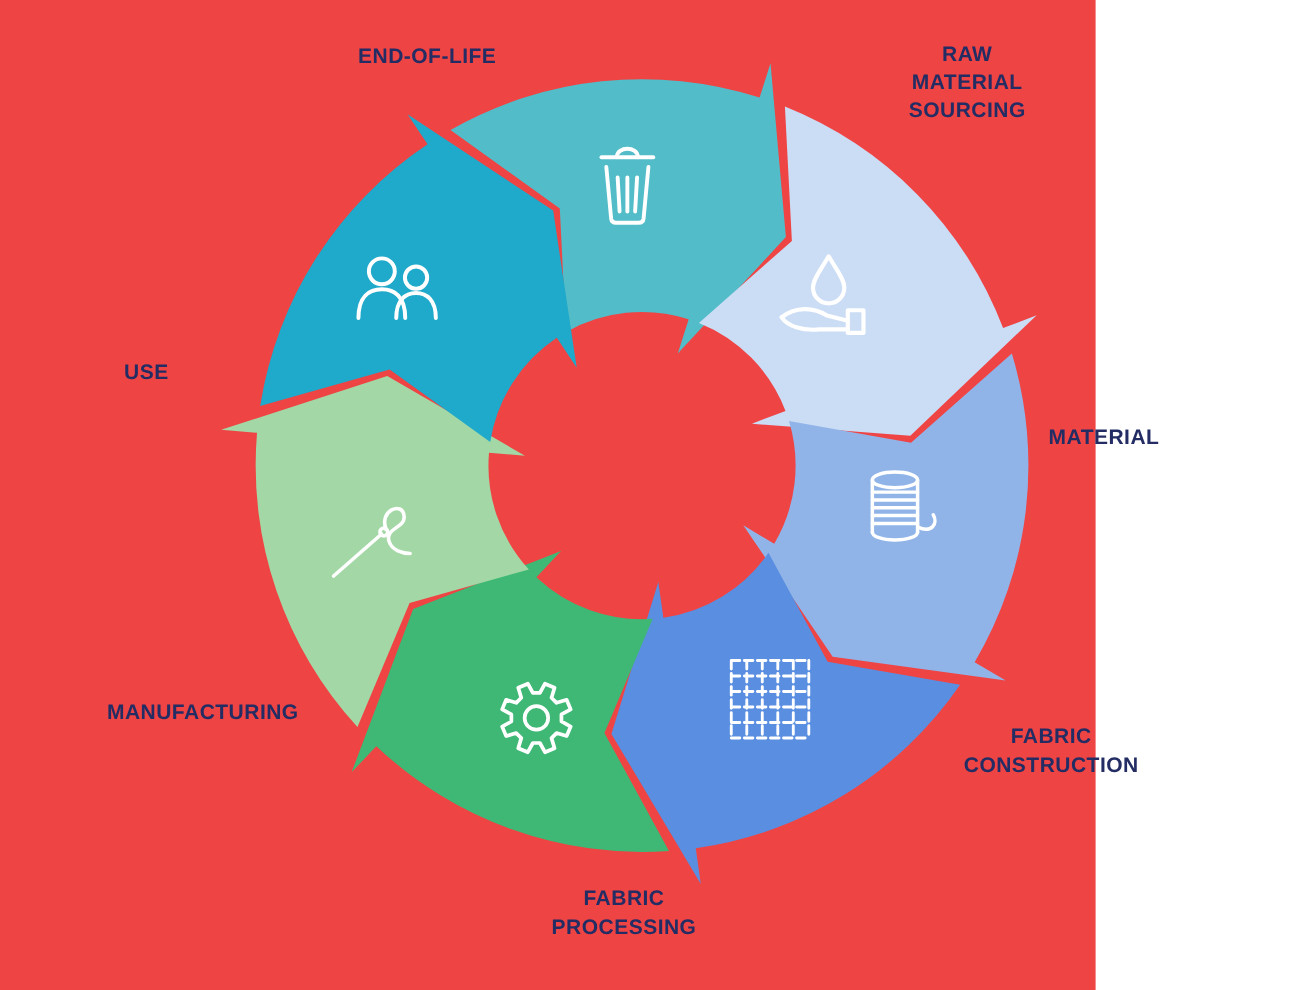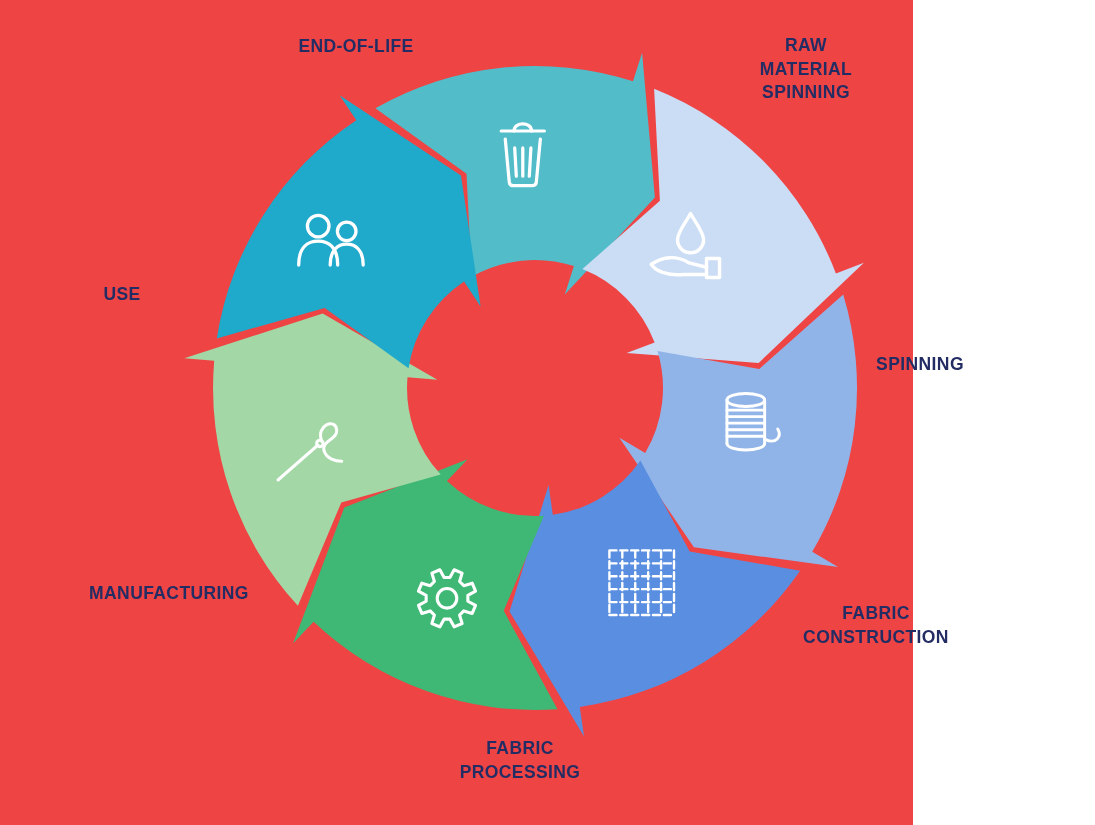--- a/index.html
+++ b/index.html
@@ -80,23 +80,23 @@
           <path d="M-22 15 C-22 3 -16 -1 -9 -1 C-2 -1 4 3 4 15"></path>
           <circle cx="10" cy="-7.5" r="6.2"></circle>
           <path d="M-1 15 C-1 5 4 1 10 1 C16 1 21 5 21 15"></path>
         </g>
       </g>
     </svg>
 
   <div>
     <div class="label" style="left:356px;top:47px">END-OF-LIFE</div>
     <div class="label" style="left:806px;top:69px">RAW MATERIAL
-SPINNING</div>
-    <div class="label" style="left:920px;top:365px">SPINNING</div>
+SOURCING</div>
+    <div class="label" style="left:920px;top:365px">MATERIAL</div>
     <div class="label" style="left:876px;top:626px">FABRIC
 CONSTRUCTION</div>
     <div class="label" style="left:520px;top:761px">FABRIC
 PROCESSING</div>
     <div class="label" style="left:169px;top:594px">MANUFACTURING</div>
-    <div class="label" style="left:122px;top:295px">USE</div>
+    <div class="label" style="left:122px;top:311px">USE</div>
   </div>
 
 </div>
 
 </body></html>

